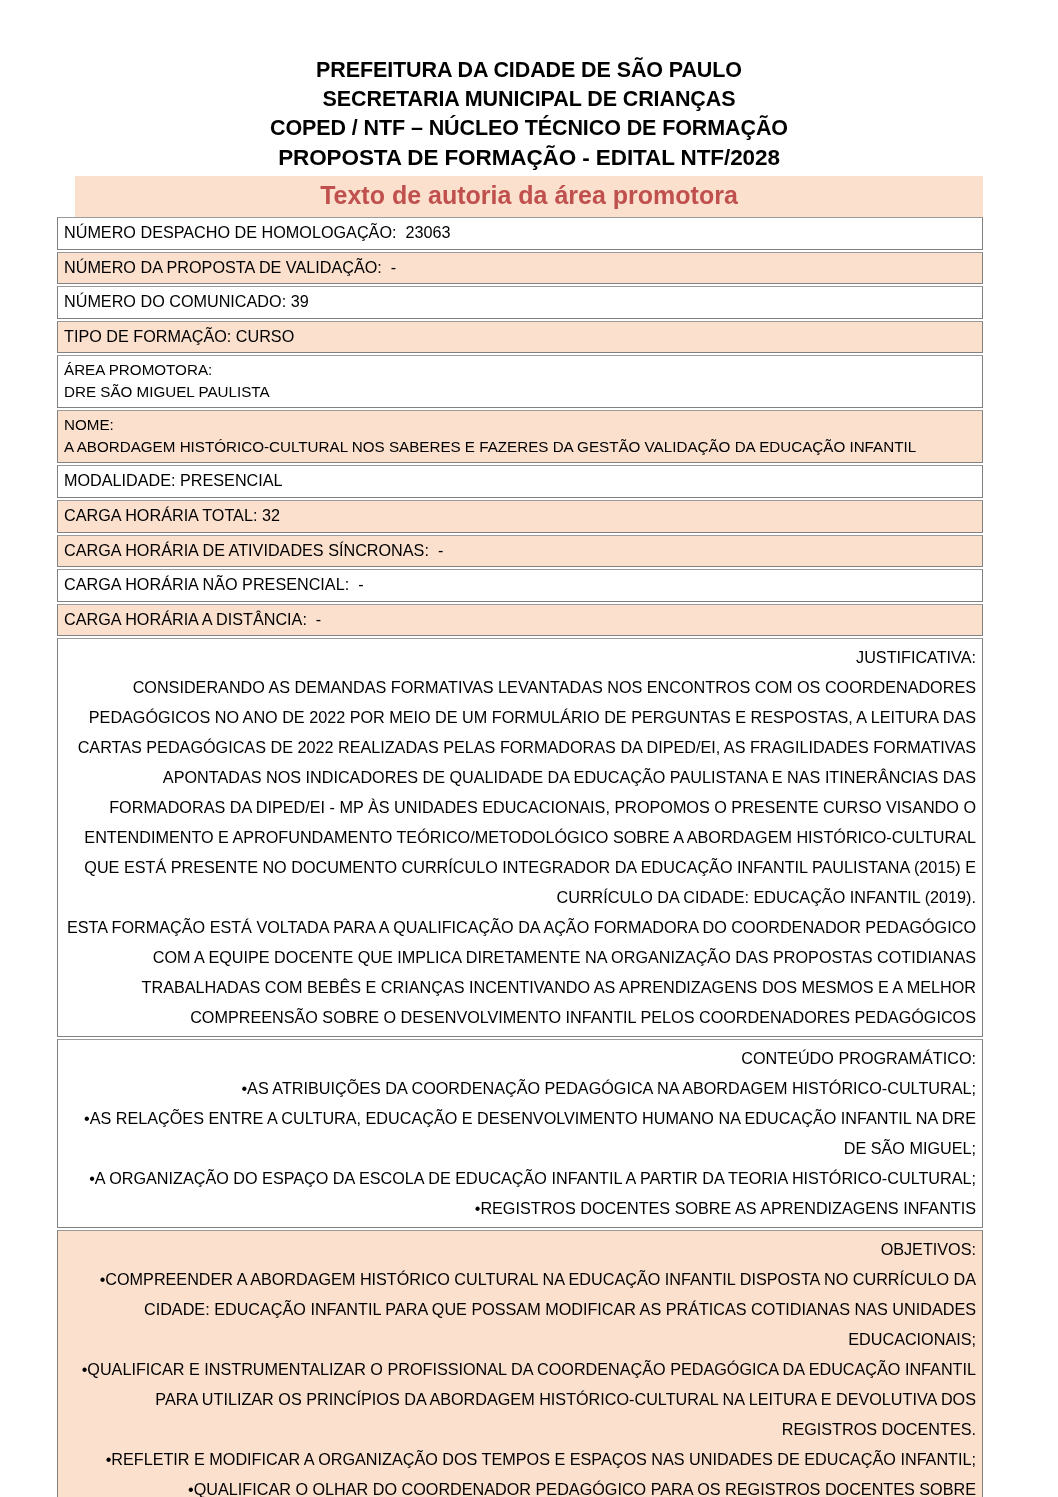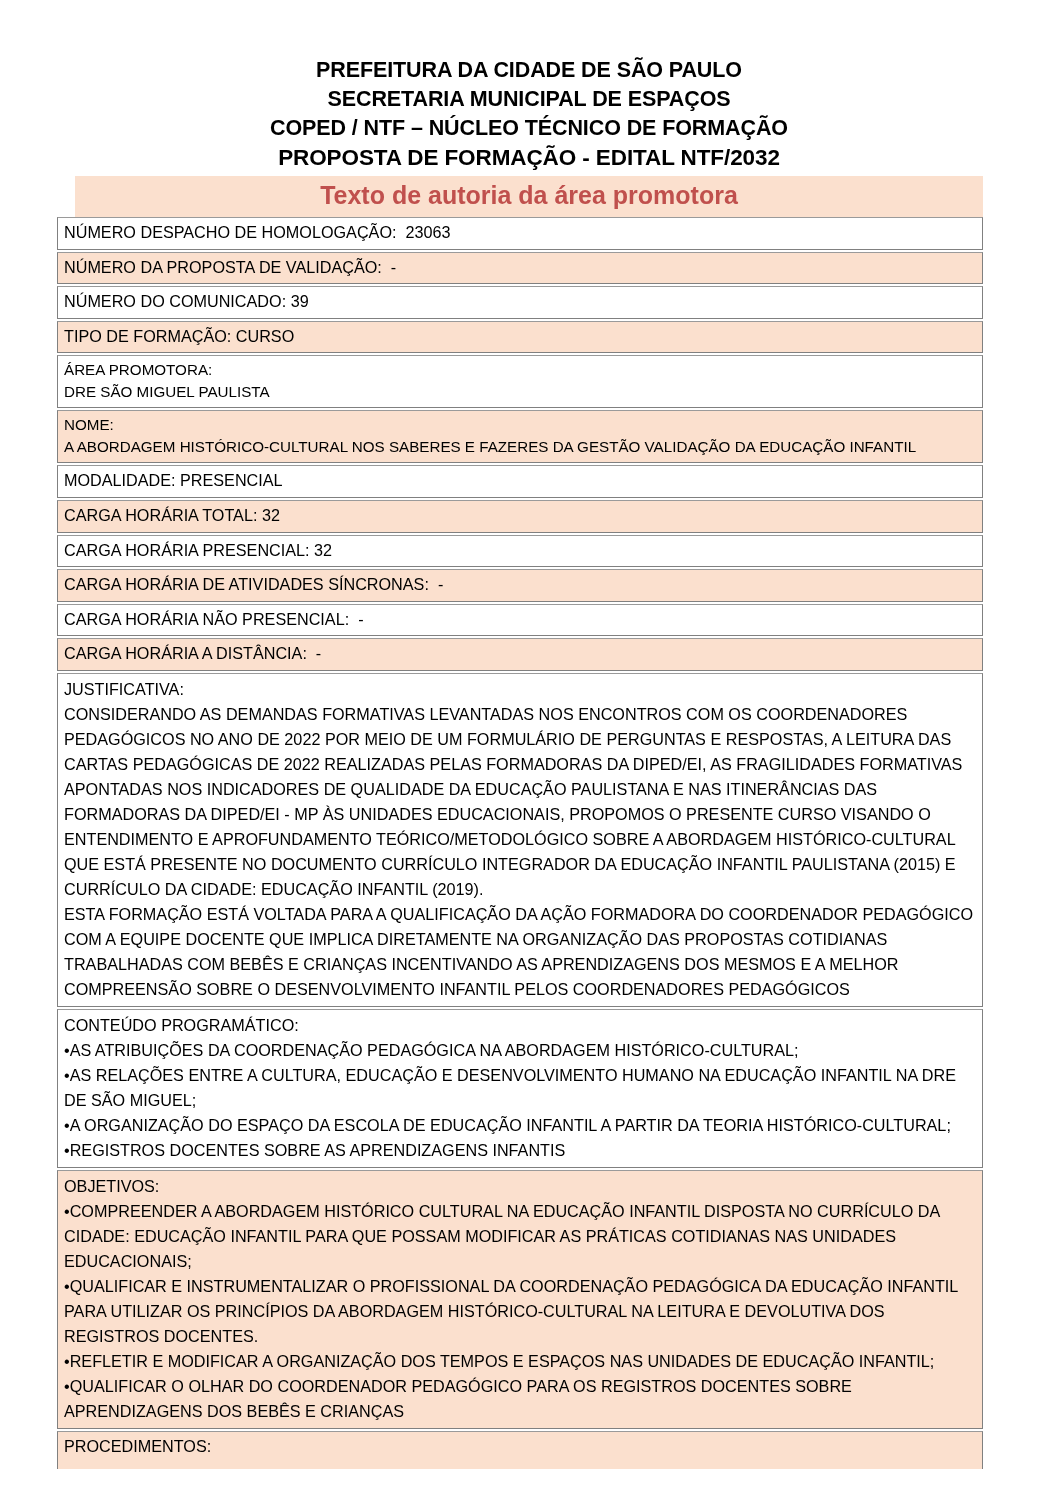--- a/index.html
+++ b/index.html
@@ -78,39 +78,40 @@
     font-weight: normal;
     font-size: 15.2px;
     line-height: 22px;
   }
   .row p {
     margin: 0;
     padding: 0;
     white-space: pre-wrap;
   }
   .row.block {
-    line-height: 25px;
+    line-height: 30px;
+    text-align: right;
   }
   .row.clipped {
     border-bottom: none;
     padding-bottom: 0;
     height: 38px;
     overflow: hidden;
   }
 </style>
 </head>
 <body>
 
 <div class="page">
 
   <div class="doc-header">
     <div class="hline">PREFEITURA DA CIDADE DE SÃO PAULO</div>
-    <div class="hline">SECRETARIA MUNICIPAL DE ESPAÇOS</div>
+    <div class="hline">SECRETARIA MUNICIPAL DE CRIANÇAS</div>
     <div class="hline">COPED / NTF – NÚCLEO TÉCNICO DE FORMAÇÃO</div>
-    <div class="hline big">PROPOSTA DE FORMAÇÃO - EDITAL NTF/2032</div>
+    <div class="hline big">PROPOSTA DE FORMAÇÃO - EDITAL NTF/2028</div>
   </div>
 
   <div class="banner">
     <div class="banner-text">Texto de autoria da área promotora</div>
   </div>
 
   <div class="table">
 
     <div class="row">
       <p>NÚMERO DESPACHO DE HOMOLOGAÇÃO:  23063</p>
@@ -139,23 +140,20 @@
     </div>
 
     <div class="row">
       <p>MODALIDADE: PRESENCIAL</p>
     </div>
 
     <div class="row peach">
       <p>CARGA HORÁRIA TOTAL: 32</p>
     </div>
 
-    <div class="row">
-      <p>CARGA HORÁRIA PRESENCIAL: 32</p>
-    </div>
 
     <div class="row peach">
       <p>CARGA HORÁRIA DE ATIVIDADES SÍNCRONAS:  -</p>
     </div>
 
     <div class="row">
       <p>CARGA HORÁRIA NÃO PRESENCIAL:  -</p>
     </div>
 
     <div class="row peach">

